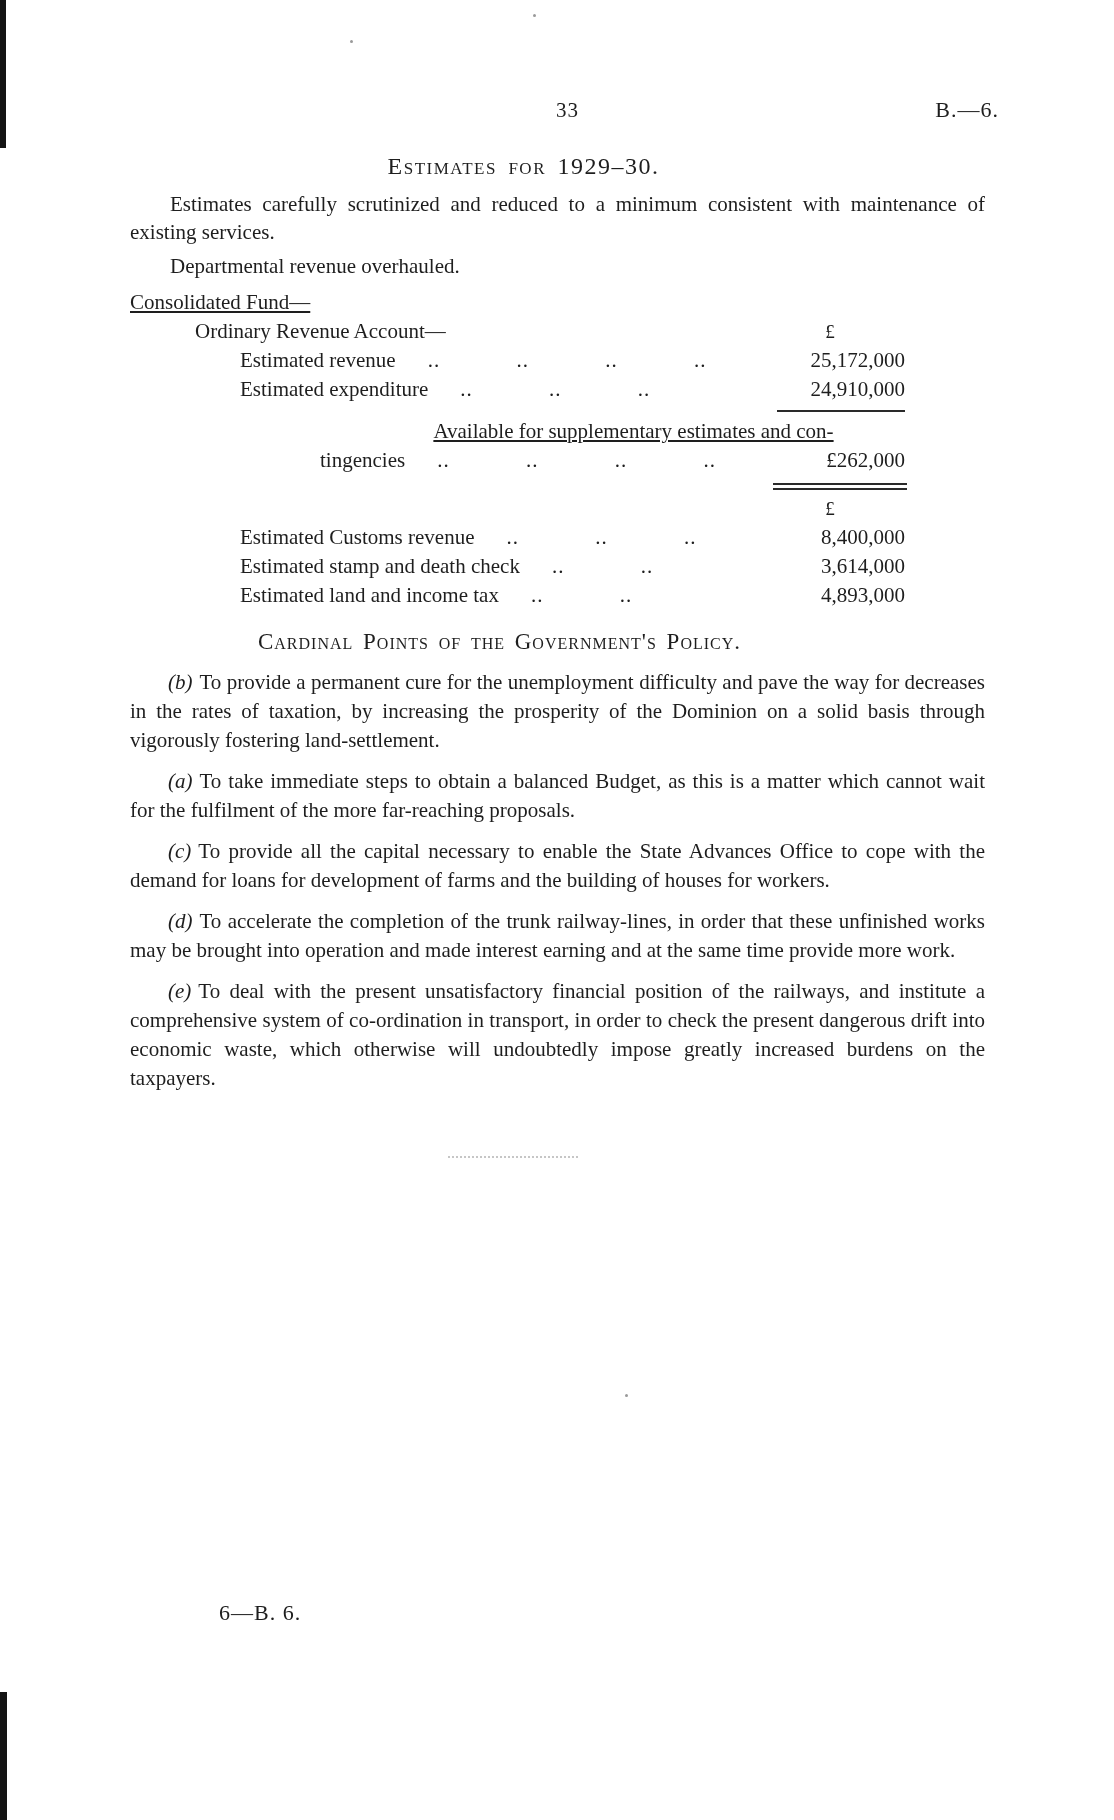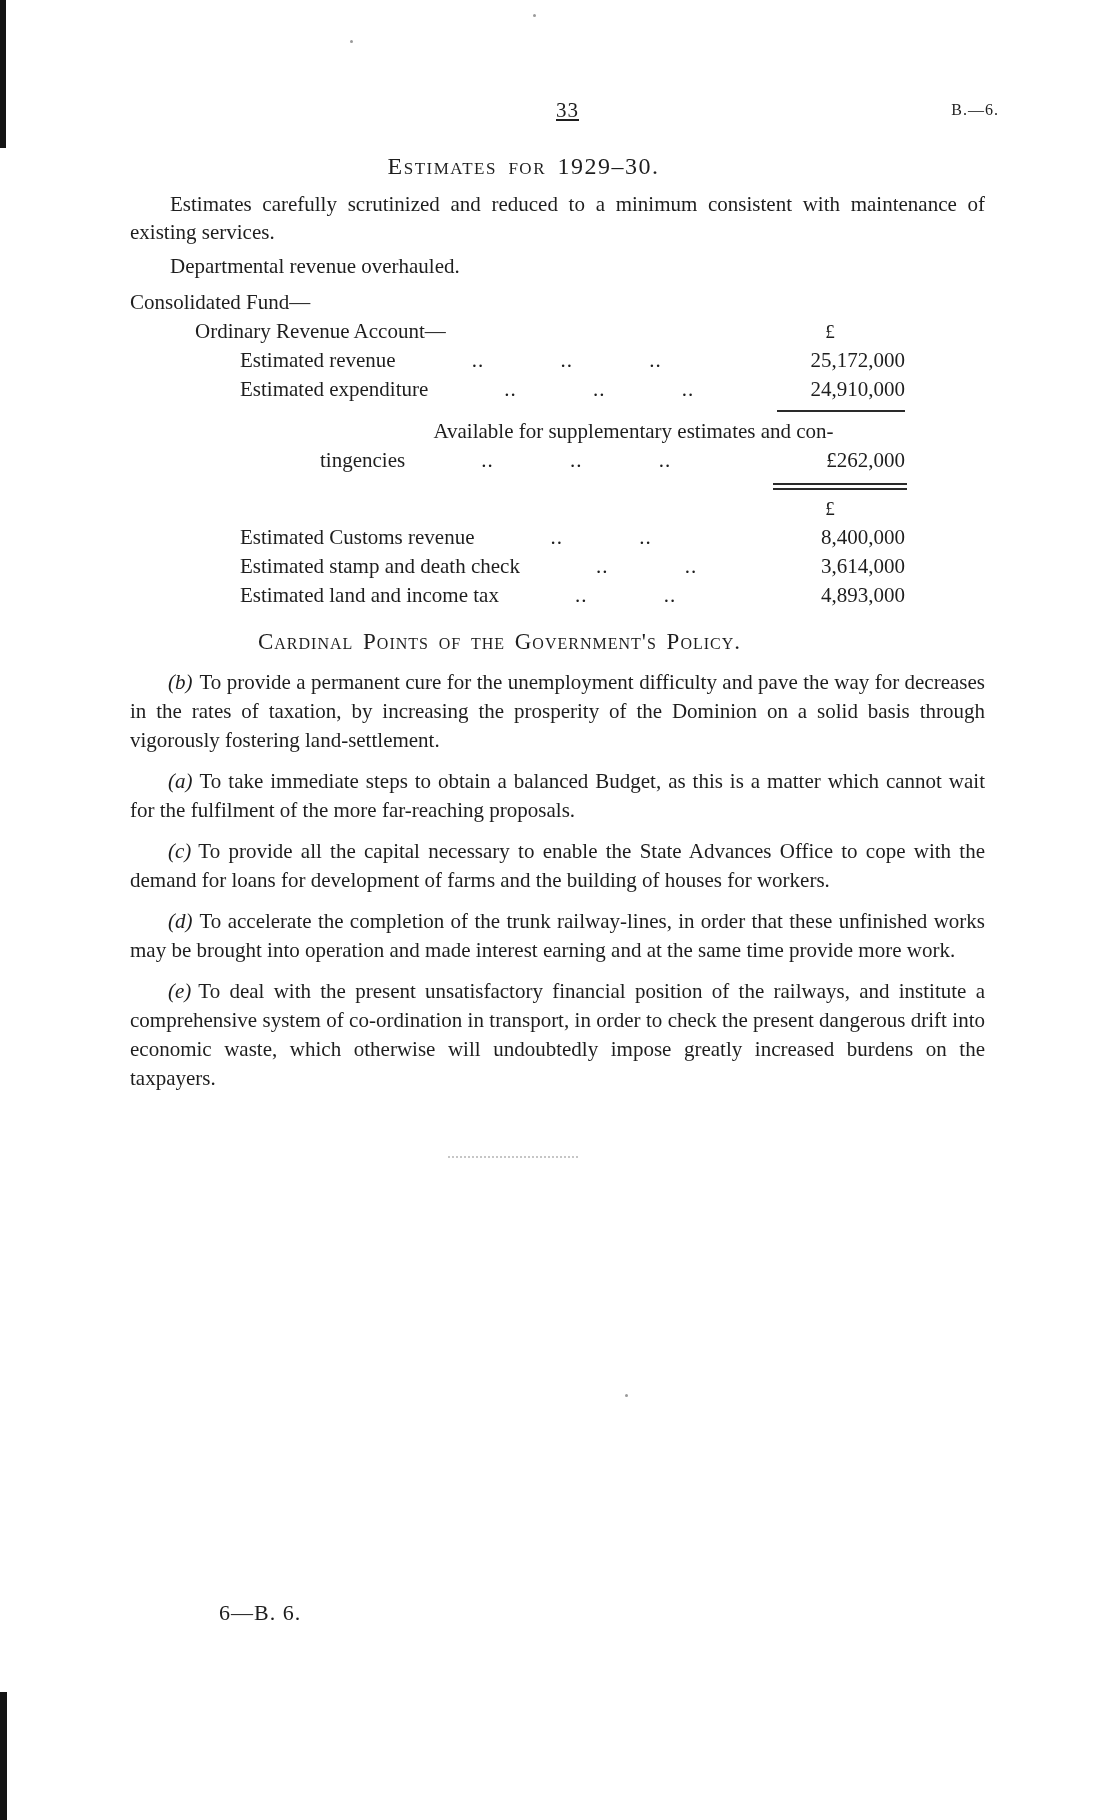--- a/index.html
+++ b/index.html
@@ -8,39 +8,39 @@
     width:1114px;height:1820px;
     background:#ffffff;
     color:#1e1e1e;
     font-family:"Liberation Serif","DejaVu Serif",serif;
     overflow:hidden;
     margin:0 auto;
   }
   .content{padding:96px 129px 0 130px;font-size:21px;line-height:28px;}
   
   .pagehead{position:relative;height:28px;}
-  .pageno{position:absolute;left:calc(50% + 10px);transform:translateX(-50%);letter-spacing:1px;text-decoration:underline;}
-  .docref{position:absolute;right:-14px;font-size:16px;letter-spacing:1px;margin-left:47px;}
+  .pageno{position:absolute;left:calc(50% + 10px);transform:translateX(-50%);letter-spacing:1px;}
+  .docref{position:absolute;right:-14px;font-size:22px;letter-spacing:1px;margin-left:47px;}
   
   .sc{font-variant:small-caps;font-weight:normal;text-align:center;}
   h1.title{font-size:24px;margin:28px 0 0;letter-spacing:1.5px;word-spacing:4px;transform:translateX(-34px);}
   h2.policy-title{font-size:23px;margin:18px 0 0;letter-spacing:1px;word-spacing:3px;transform:translateX(-58px);}
   
   p.body{margin:10px 0 0;text-indent:40px;text-align:justify;}
   p.noj{text-align:left;}
   p.tight{margin:6px 0 0;}
   
   .fin{margin-top:8px;}
-  .finline{line-height:29px;}
+  .finline{line-height:29px;text-decoration:underline;}
   .ind0{padding-left:0;}
   .ind1{padding-left:65px;}
   .ind2{padding-left:110px;}
   .ind3{padding-left:152px;text-align:center;}
   .ind4{padding-left:190px;}
-  .frow{display:flex;align-items:center;margin-right:80px;line-height:29px;gap:44px;}
+  .frow{display:flex;align-items:center;margin-right:80px;line-height:29px;}
   .flabel{white-space:nowrap;}
   .fdots{flex:1;overflow:hidden;white-space:nowrap;word-spacing:70px;padding-left:32px;letter-spacing:1px;}
   .fval{width:150px;text-align:right;white-space:nowrap;flex:none;}
   .fval.cur{text-align:center;font-size:19px;}
   .rule-single{width:128px;border-top:2px solid #2a2a2a;margin:6px 80px 5px auto;}
   .rule-double{width:134px;height:3px;border-top:2px solid #2a2a2a;border-bottom:2px solid #2a2a2a;margin:8px 78px 4px auto;}
   
   p.pol{margin:12px 0 0;text-indent:38px;text-align:justify;line-height:29px;}
   .it{font-style:italic;margin-right:7px;}
   

